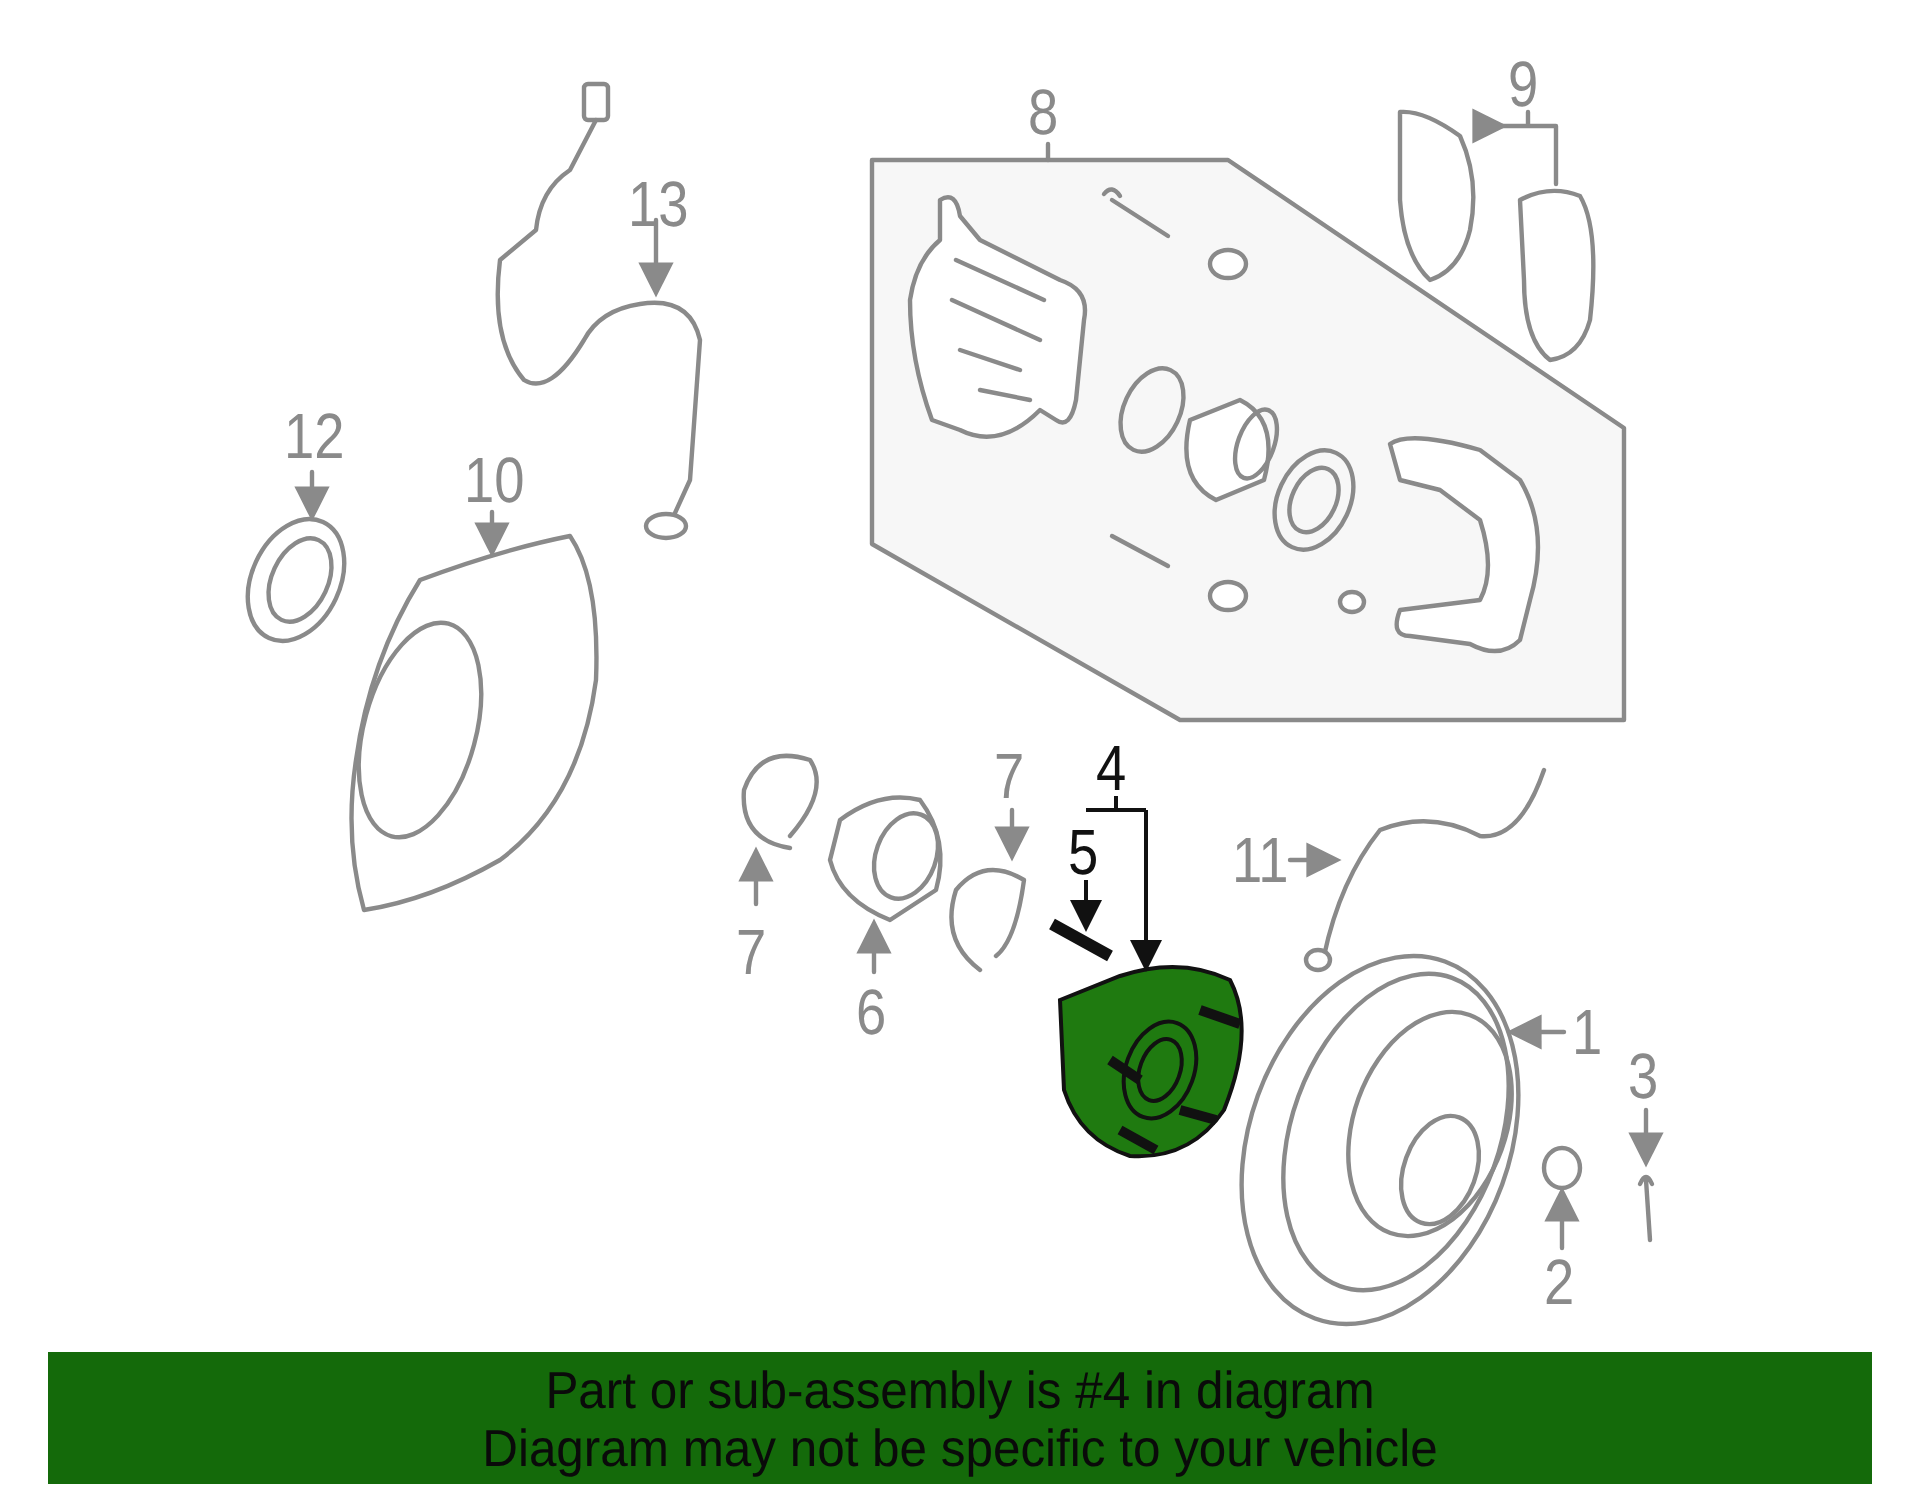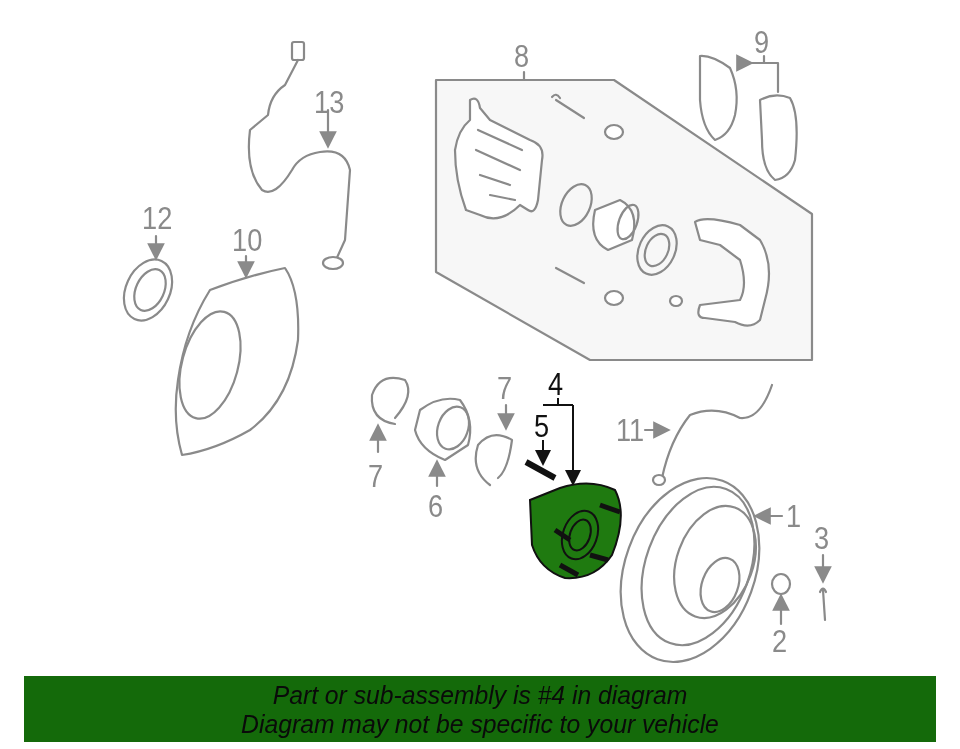--- a/index.html
+++ b/index.html
@@ -1,20 +1,20 @@
 <!DOCTYPE html>
 <html><head>
 <meta charset="utf-8">
 <style>
   html, body { margin:0; padding:0; background:#ffffff; }
   body { width:960px; height:749px; position:relative; overflow:hidden; font-family:"Liberation Sans", sans-serif; }
   #diagram { position:absolute; left:0; top:0; width:960px; height:749px; }
   .callout { position:absolute; font-family:"Liberation Sans", sans-serif; font-size:32px; line-height:32px; color:#8a8a8a; transform:scaleX(0.85); transform-origin:left top; }
   .callout.hl { color:#111; }
-  .banner { position:absolute; left:24px; top:676px; width:912px; height:66px; background:#146a0a; text-align:center; color:#0a0a0a; font-size:26px; line-height:29px; padding-top:5px; box-sizing:border-box;font-style:italic; }
+  .banner { position:absolute; left:24px; top:676px; width:912px; height:66px; background:#146a0a; text-align:center; color:#0a0a0a; font-size:26px; line-height:29px; padding-top:5px; box-sizing:border-box; }
   .banner div { transform:scaleX(0.95); }
 </style>
 </head>
 <body>
 
 <svg id="diagram" viewBox="0 0 960 749" xmlns="http://www.w3.org/2000/svg">
   <defs>
     <marker id="ah" markerWidth="8" markerHeight="8" refX="4" refY="4" orient="auto">
         <path d="M0,0 L8,4 L0,8 z" fill="#8a8a8a"></path>
       </marker>

